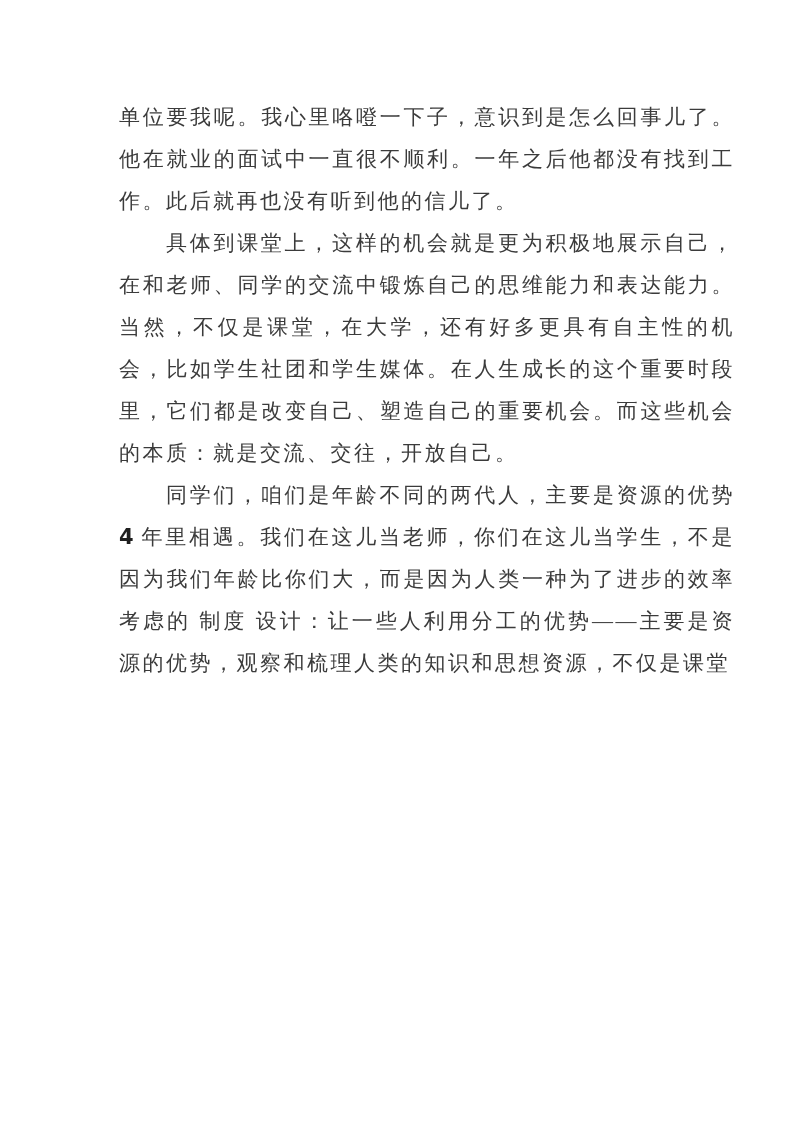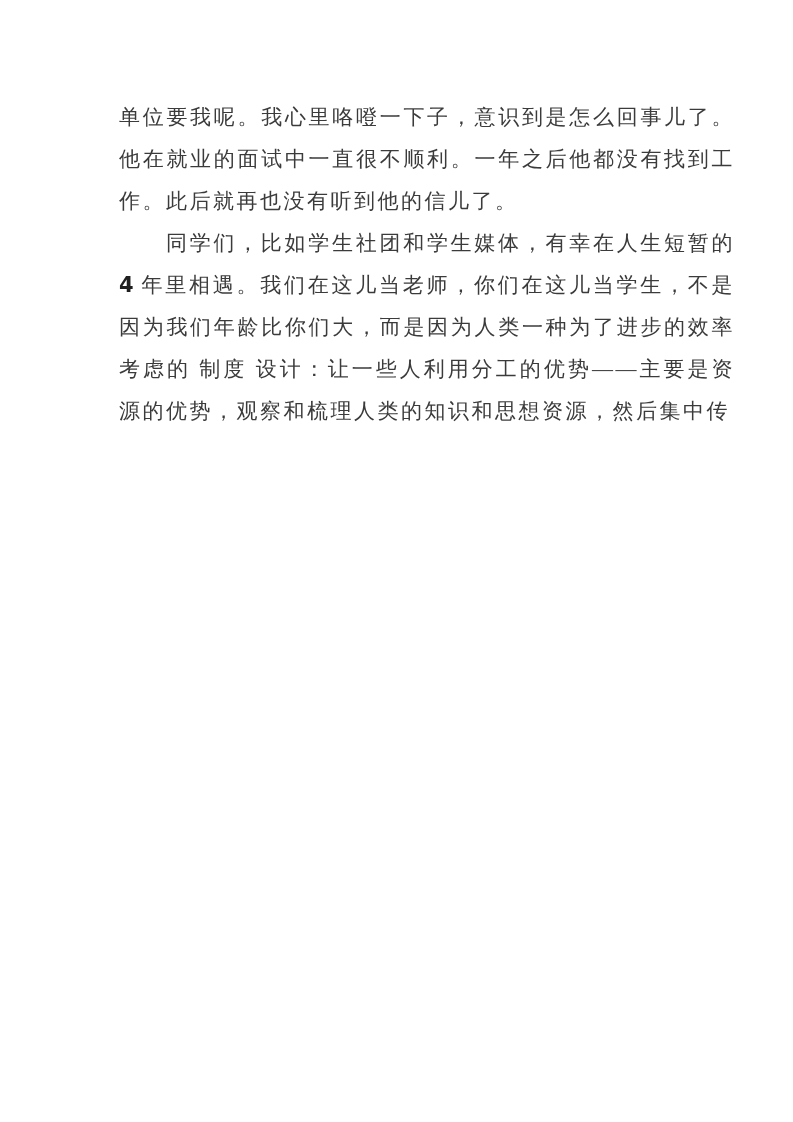--- a/index.html
+++ b/index.html
@@ -42,15 +42,16 @@
     color: #1f1f1f;
     letter-spacing: 0;
   }
 </style>
 </head>
 <body>
 
 <div class="page">
   <div class="text-block" id="doc-body">
       <p><span>单位要我呢。我心里咯噔一下子，意识到是怎么回事儿了。他在就业的面试中一直很不顺利。一年之后他都没有找到工作。此后就再也没有听到他的信儿了。</span></p>
-      <p class="indent"><span>同学们，比如学生社团和学生媒体，有幸在人生短暂的 </span><span class="num">4</span><span> 年里相遇。我们在这儿当老师，你们在这儿当学生，不是因为我们年龄比你们大，而是因为人类一种为了进步的效率考虑的 制度 设计：让一些人利用分工的优势——主要是资源的优势，观察和梳理人类的知识和思想资源，然后集中传</span></p>
+      <p class="indent"><span>具体到课堂上，这样的机会就是更为积极地展示自己，在和老师、同学的交流中锻炼自己的思维能力和表达能力。当然，不仅是课堂，在大学，还有好多更具有自主性的机会，比如学生社团和学生媒体。在人生成长的这个重要时段里，它们都是改变自己、塑造自己的重要机会。而这些机会的本质：就是交流、交往，开放自己。</span></p>
+      <p class="indent"><span>同学们，咱们是年龄不同的两代人，主要是资源的优势 </span><span class="num">4</span><span> 年里相遇。我们在这儿当老师，你们在这儿当学生，不是因为我们年龄比你们大，而是因为人类一种为了进步的效率考虑的 制度 设计：让一些人利用分工的优势——主要是资源的优势，观察和梳理人类的知识和思想资源，不仅是课堂</span></p>
     </div>
 </div>
 
 </body></html>

